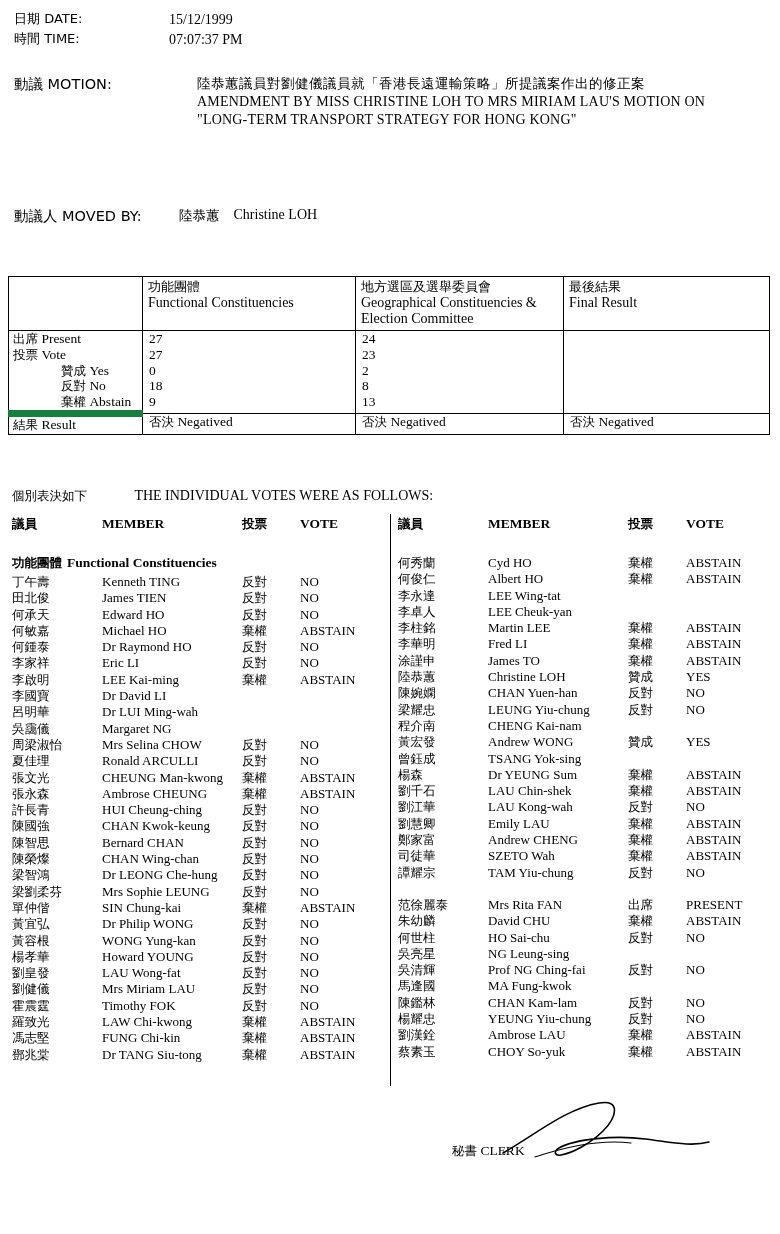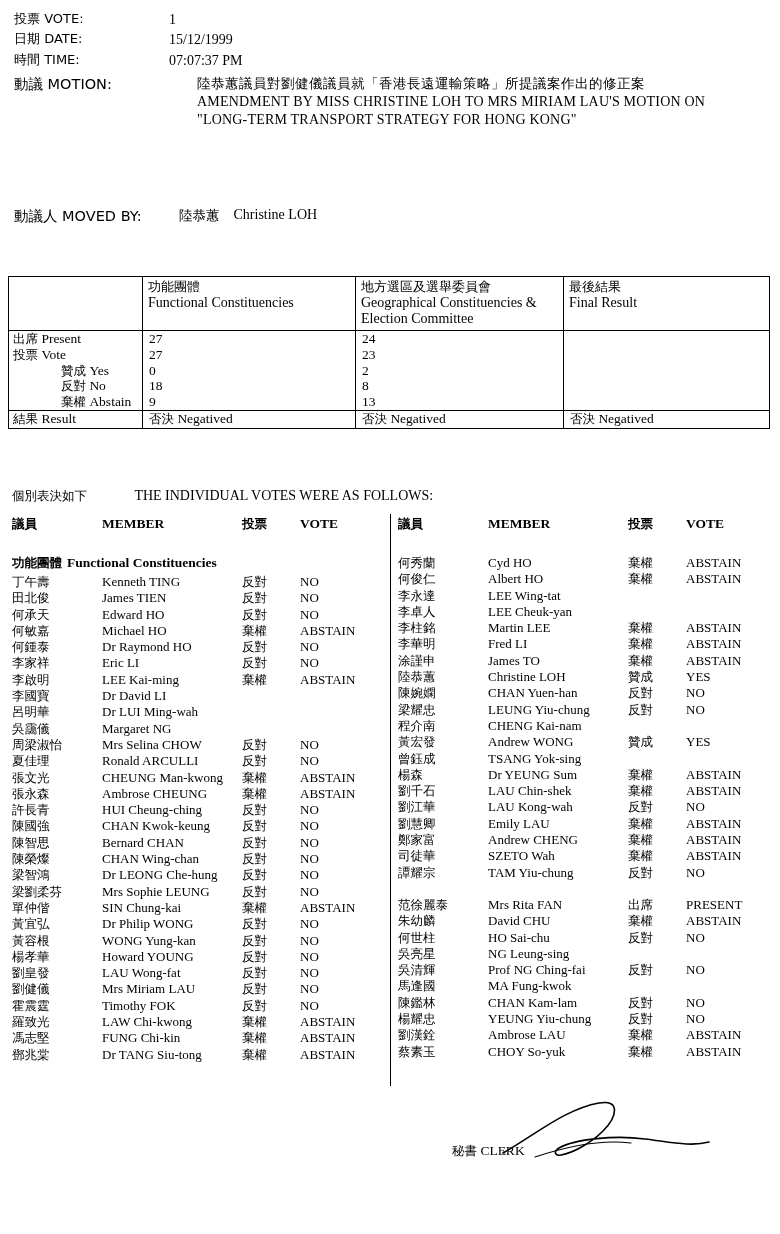--- a/index.html
+++ b/index.html
@@ -233,24 +233,20 @@
     width: 250px;
     height: 70px;
   }
 </style>
 </head>
 <body>
 
 <div class="page">
 
   <div class="hdr">
-    <div class="hdr-row">
-      <div class="hdr-label cjk">投票 VOTE:</div>
-      <div class="hdr-value">1</div>
-    </div>
     <div class="hdr-row">
       <div class="hdr-label cjk">日期 DATE:</div>
       <div class="hdr-value">15/12/1999</div>
     </div>
     <div class="hdr-row">
       <div class="hdr-label cjk">時間 TIME:</div>
       <div class="hdr-value">07:07:37 PM</div>
     </div>
   </div>
 
@@ -348,21 +344,21 @@
                 <div class="numcell">8</div>
               </div>
               <div class="sumrow">
                 <div class="numcell">13</div>
               </div>
             </div>
       </td>
       <td class="sum-body">&nbsp;</td>
     </tr>
     <tr>
-      <td style="border-top:1px solid #15803d">
+      <td style="border-top:7px solid #15803d">
         <div class="resrow" style="padding-left:4px">
           <span class="res-cjk">結果</span>
           <span>Result</span>
         </div>
       </td>
       <td>
         <div class="resrow" style="padding-left:6px">
           <span class="res-cjk">否決</span>
           <span>Negatived</span>
         </div>

